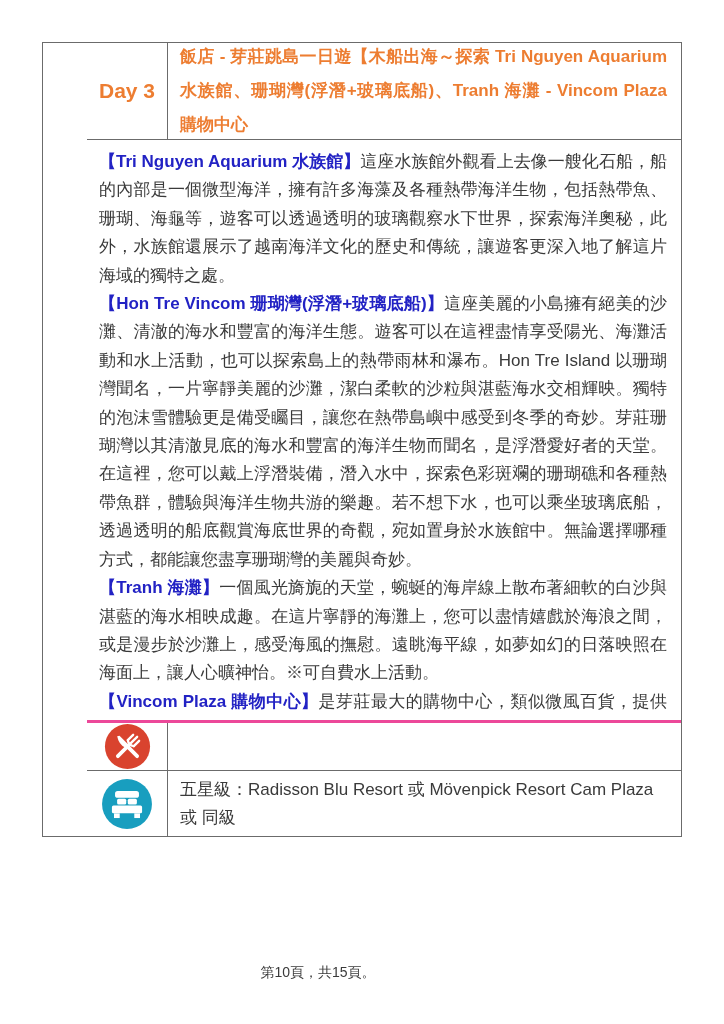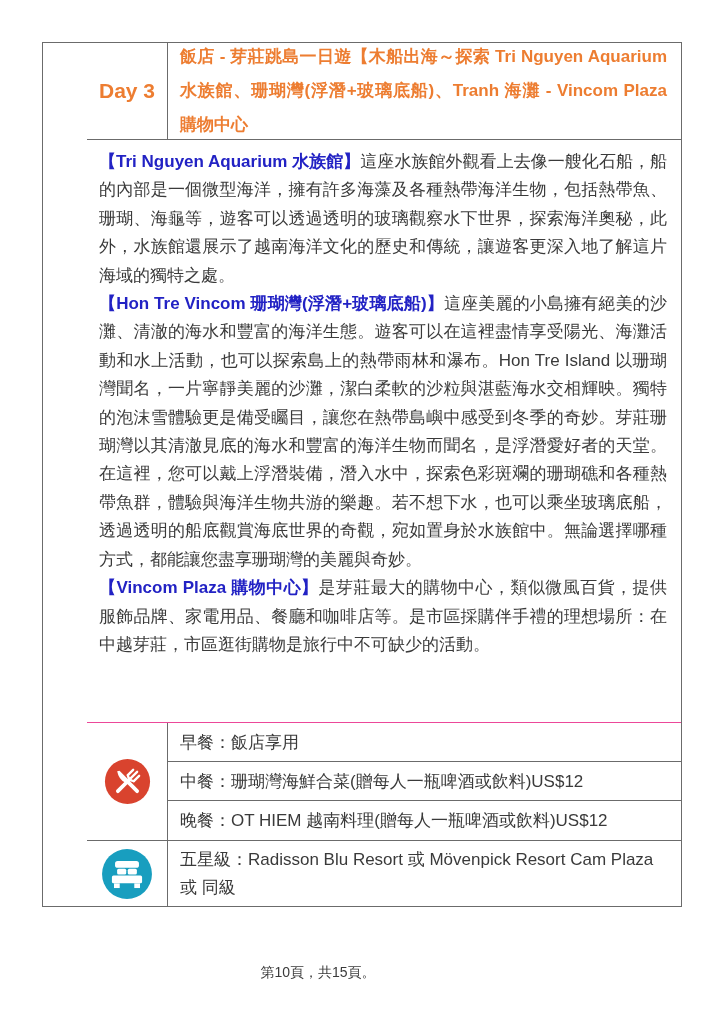--- a/index.html
+++ b/index.html
@@ -31,21 +31,21 @@
     display: flex; align-items: center;
     padding: 8px 14px 8px 12px;
     color: #ED7D31; font-weight: bold;
     font-size: 17px; line-height: 34px;
     text-align: justify;
   }
   
   .body-cell {
     height: 583px;
     padding: 8px 14px 0 12px;
-    border-bottom: 1px solid #ec4899;
+    border-bottom: 3px solid #ec4899;
     font-size: 17px; line-height: 28.4px;
     color: #3A3A3A;
     text-align: justify;
     overflow: hidden;
   }
   .body-cell p { margin: 0; }
   .para-heading { color: #2222C4; font-weight: bold; }
   
   .meals-row { display: flex; border-bottom: 1px solid #6b6b6b; }
   .icon-cell {
@@ -88,20 +88,21 @@
   <div class="doc-table">
 
     <div class="header-row">
       <div class="day-cell">Day 3</div>
       <div class="title-cell">飯店 - 芽莊跳島一日遊【木船出海～探索 Tri Nguyen Aquarium 水族館、珊瑚灣(浮潛+玻璃底船)、Tranh 海灘 - Vincom Plaza 購物中心</div>
     </div>
 
     <div class="body-cell">
       <p><span class="para-heading">【Tri Nguyen Aquarium 水族館】</span><span>這座水族館外觀看上去像一艘化石船，船的內部是一個微型海洋，擁有許多海藻及各種熱帶海洋生物，包括熱帶魚、珊瑚、海龜等，遊客可以透過透明的玻璃觀察水下世界，探索海洋奧秘，此外，水族館還展示了越南海洋文化的歷史和傳統，讓遊客更深入地了解這片海域的獨特之處。</span></p>
       <p><span class="para-heading">【Hon Tre Vincom 珊瑚灣(浮潛+玻璃底船)】</span><span>這座美麗的小島擁有絕美的沙灘、清澈的海水和豐富的海洋生態。遊客可以在這裡盡情享受陽光、海灘活動和水上活動，也可以探索島上的熱帶雨林和瀑布。Hon Tre Island 以珊瑚灣聞名，一片寧靜美麗的沙灘，潔白柔軟的沙粒與湛藍海水交相輝映。獨特的泡沫雪體驗更是備受矚目，讓您在熱帶島嶼中感受到冬季的奇妙。芽莊珊瑚灣以其清澈見底的海水和豐富的海洋生物而聞名，是浮潛愛好者的天堂。在這裡，您可以戴上浮潛裝備，潛入水中，探索色彩斑斕的珊瑚礁和各種熱帶魚群，體驗與海洋生物共游的樂趣。若不想下水，也可以乘坐玻璃底船，透過透明的船底觀賞海底世界的奇觀，宛如置身於水族館中。無論選擇哪種方式，都能讓您盡享珊瑚灣的美麗與奇妙。</span></p>
+      <p><span class="para-heading">【Tranh 海灘】</span><span>一個風光旖旎的天堂，蜿蜒的海岸線上散布著細軟的白沙與湛藍的海水相映成趣。在這片寧靜的海灘上，您可以盡情嬉戲於海浪之間，或是漫步於沙灘上，感受海風的撫慰。遠眺海平線，如夢如幻的日落映照在海面上，讓人心曠神怡。※可自費水上活動。</span></p>
       <p><span class="para-heading">【Vincom Plaza 購物中心】</span><span>是芽莊最大的購物中心，類似微風百貨，提供服飾品牌、家電用品、餐廳和咖啡店等。是市區採購伴手禮的理想場所：在中越芽莊，市區逛街購物是旅行中不可缺少的活動。</span></p>
     </div>
 
     <div class="meals-row">
       <div class="icon-cell">
         <span>
           <svg class="round-icon" width="47" height="47" viewBox="0 0 100 100">
             <circle cx="50" cy="50" r="48" fill="#D9432E"></circle>
             <g fill="none" stroke="#ffffff" stroke-linecap="round">
               <g transform="rotate(45 50 50)">
@@ -111,25 +112,20 @@
                 <line x1="59" y1="24" x2="59" y2="40" stroke-width="5"></line>
                 <path d="M41 40 Q50 47 59 40" stroke-width="5"></path>
               </g>
               <g transform="rotate(-45 50 50)">
                 <line x1="50" y1="52" x2="50" y2="79" stroke-width="8"></line>
                 <path d="M50 19 Q40 33 45 49 L54 52 L54 22 Z" fill="#ffffff" stroke="none"></path>
               </g>
             </g>
           </svg>
         </span>
-      </div>
-      <div class="meal-list">
-        <div class="meal-item">早餐：飯店享用</div>
-        <div class="meal-item">中餐：珊瑚灣海鮮合菜(贈每人一瓶啤酒或飲料)US$12</div>
-        <div class="meal-item">晚餐：OT HIEM 越南料理(贈每人一瓶啤酒或飲料)US$12</div>
       </div>
     </div>
 
     <div class="hotel-row">
       <div class="icon-cell">
         <span>
           <svg class="round-icon" width="52" height="52" viewBox="0 0 100 100">
             <circle cx="50" cy="50" r="48" fill="#189EBF"></circle>
             <g fill="#ffffff">
               <rect x="27" y="25" width="46" height="13" rx="5"></rect>

